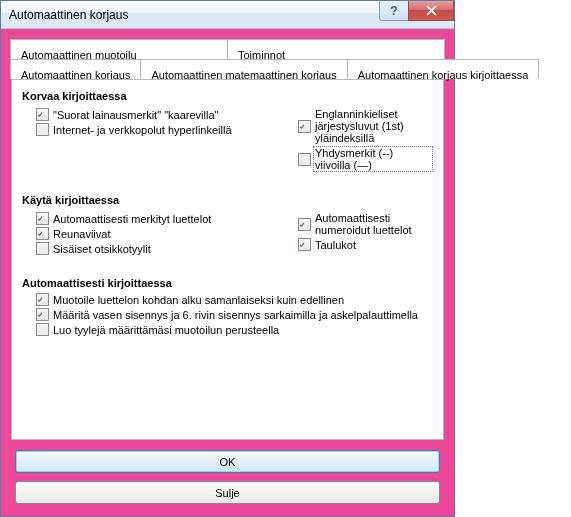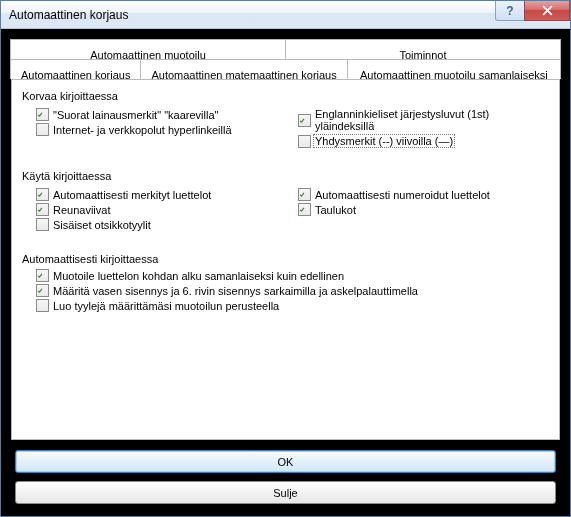--- a/index.html
+++ b/index.html
@@ -6,24 +6,24 @@
   body {
     margin: 0;
     font-family: "Segoe UI", Tahoma, sans-serif;
     font-size: 11px;
     background: #fff;
     width: 571px;
     height: 517px;
     overflow: hidden;
   }
   .window {
-    width: 571px;
+    width: 455px;
     height: 517px;
     border: 1px solid #5a7ca0;
-    background: #000000;
+    background: #ec4899;
     display: flex;
     flex-direction: column;
   }
   .titlebar {
     height: 28px;
     background: linear-gradient(to bottom, #fdfefe 0%, #eef3f9 45%, #dce7f5 46%, #dde8f5 100%);
     display: flex;
     align-items: center;
     border-bottom: 1px solid #b6c5d7;
     position: relative;
@@ -92,40 +92,41 @@
   .tab {
     border:1px solid #b9b9b9;
     border-bottom:none;
     background:#fff;
     font-size:11px;
     padding:14px 10px 3px 10px;
     text-align:center;
     height:20px;
     display:flex;
     align-items:center;
-    justify-content:center;
+    justify-content:flex-start;
     white-space:nowrap;
   }
   .tabs-row1 .tab { flex:1; }
   .tabs-row1 .tab + .tab { margin-left:-1px; }
   .tabs-row2 .tab + .tab { margin-left:-1px; }
   .tab.active {
     background:#fff;
     position:relative;
     z-index:2;
     border-bottom:1px solid #fff;
     margin-bottom:-1px;
   }
   .tabframe-outer { position:relative; margin-top:40px; flex:1; display:flex; }
 
   .section-label {
     font-size:11px;
     color:#000;
     margin-top:6px;
     margin-bottom:4px;
+    font-weight:bold;
   }
   .section-label.first { margin-top:2px; }
   .checkrow {
     display:flex;
     align-items:center;
     margin:2px 0 2px 14px;
     gap:4px;
   }
   .cb {
     width:13px; height:13px;
@@ -209,21 +210,21 @@
           </div>
       </div>
       <div class="tabs-row2">
         <div class="tab">
             <span>Automaattinen korjaus</span>
           </div>
         <div class="tab">
             <span>Automaattinen matemaattinen korjaus</span>
           </div>
         <div class="tab active" style="flex:1">
-            <span>Automaattinen muotoilu samanlaiseksi</span>
+            <span>Automaattinen korjaus kirjoittaessa</span>
           </div>
       </div>
 
       <div class="tabframe">
 
         <div class="section-label first">Korvaa kirjoittaessa</div>
         <div class="cols">
           <div class="col">
             <div class="checkrow">
               <div class="cb checked">

